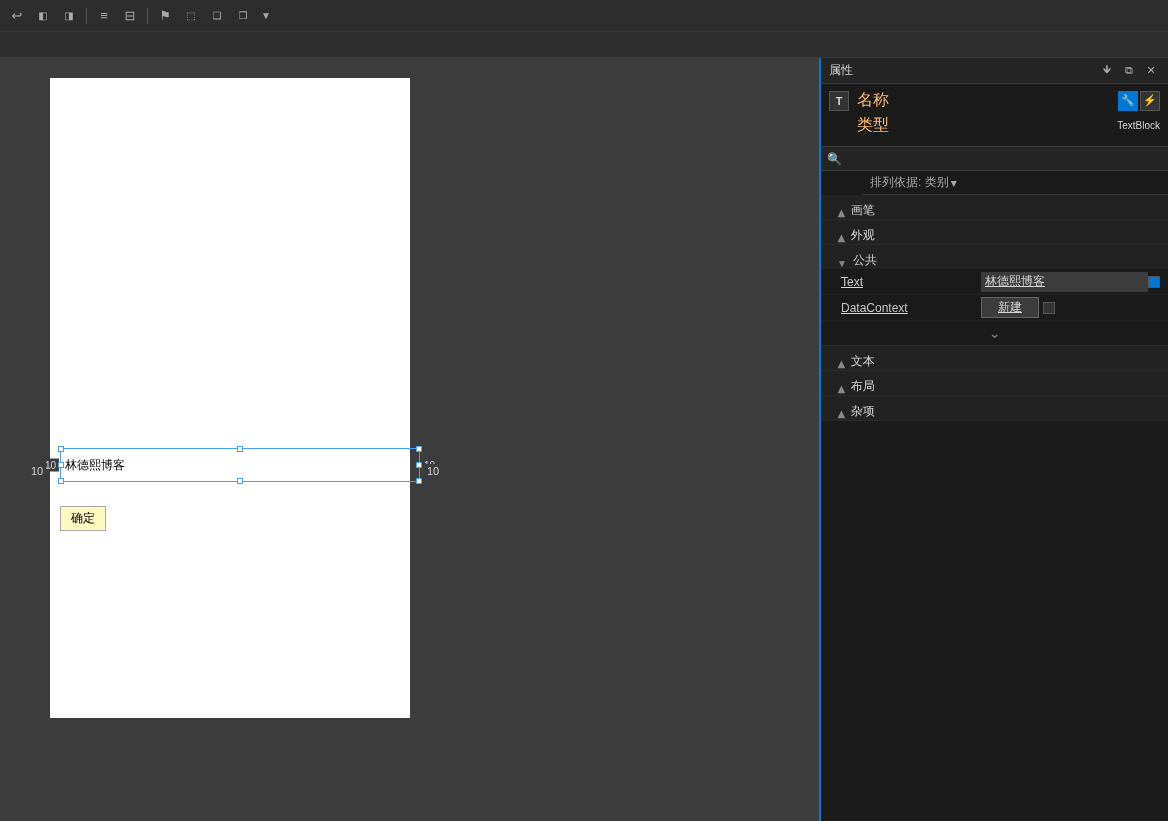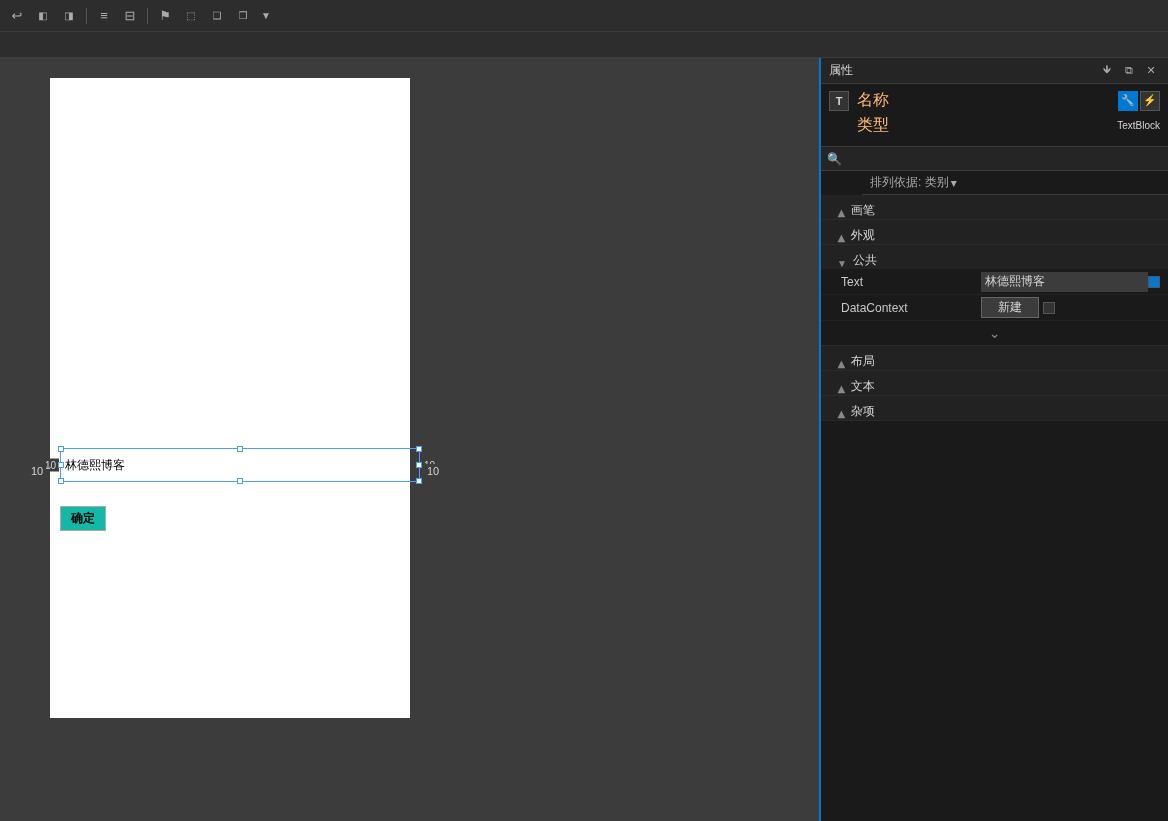--- a/index.html
+++ b/index.html
@@ -166,26 +166,25 @@
       padding-left: 4px;
       pointer-events: none;
     }
 
     
     .confirm-btn {
       position: absolute;
       left: 60px;
       top: 448px;
       padding: 3px 10px;
-      background: #14b8a6;
+      background: #fef9c3;
       border: 1px solid #aaa;
       color: #000;
       font-size: 12px;
       cursor: pointer;
-      font-weight: bold;
     }
 
     
     .properties-panel {
       width: 349px;
       background: #1a1a1a;
       border-left: 2px solid #0078d4;
       display: flex;
       flex-direction: column;
       flex-shrink: 0;
@@ -356,20 +355,21 @@
     .chevron { font-size: 10px; color: #888; }
     .chevron.open { transform: rotate(0deg); }
     .chevron.closed { transform: rotate(-90deg); }
 
     .prop-row {
       display: flex;
       align-items: center;
       height: 26px;
       border-bottom: 1px solid #222;
       padding: 0 8px 0 20px;
+      text-decoration: underline;
     }
     .prop-name {
       width: 140px;
       font-size: 12px;
       color: #c8c8c8;
       flex-shrink: 0;
     }
     .prop-val-input {
       flex: 1;
       font-size: 12px;
@@ -539,28 +539,28 @@
         </div>
 
         <div class="more-row">
           <button class="more-btn">⌄</button>
         </div>
       </div>
 
       <div class="prop-group">
         <div class="prop-group-header">
           <span class="chevron closed">▶</span>
-          <span>布局</span>
+          <span>文本</span>
         </div>
       </div>
 
       <div class="prop-group">
         <div class="prop-group-header">
           <span class="chevron closed">▶</span>
-          <span>文本</span>
+          <span>布局</span>
         </div>
       </div>
 
 
 
       <div class="prop-group">
         <div class="prop-group-header">
           <span class="chevron closed">▶</span>
           <span>杂项</span>
         </div>

